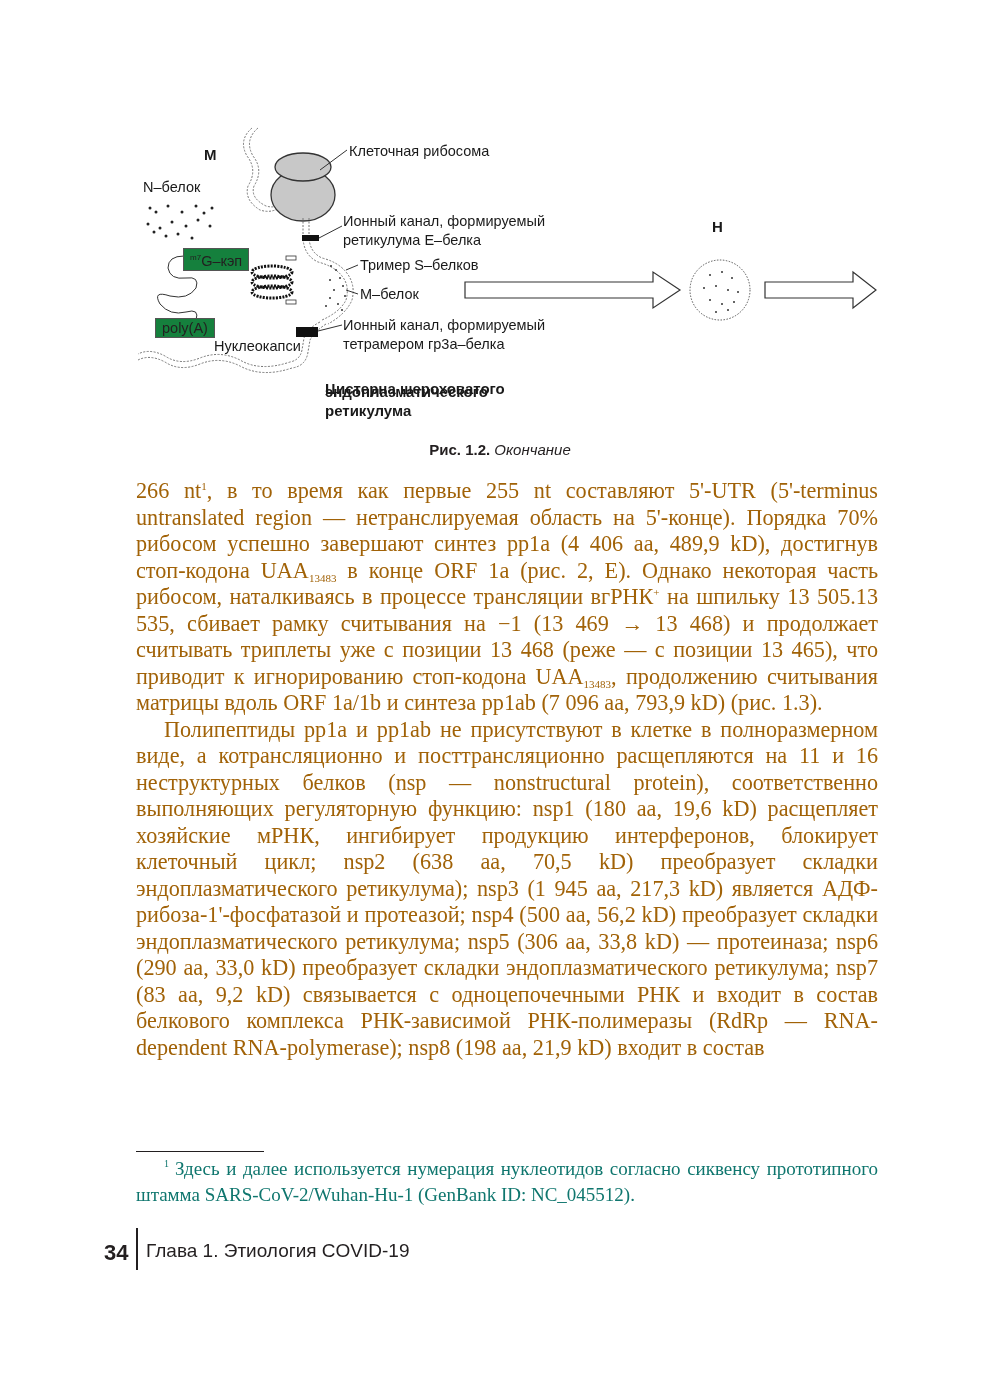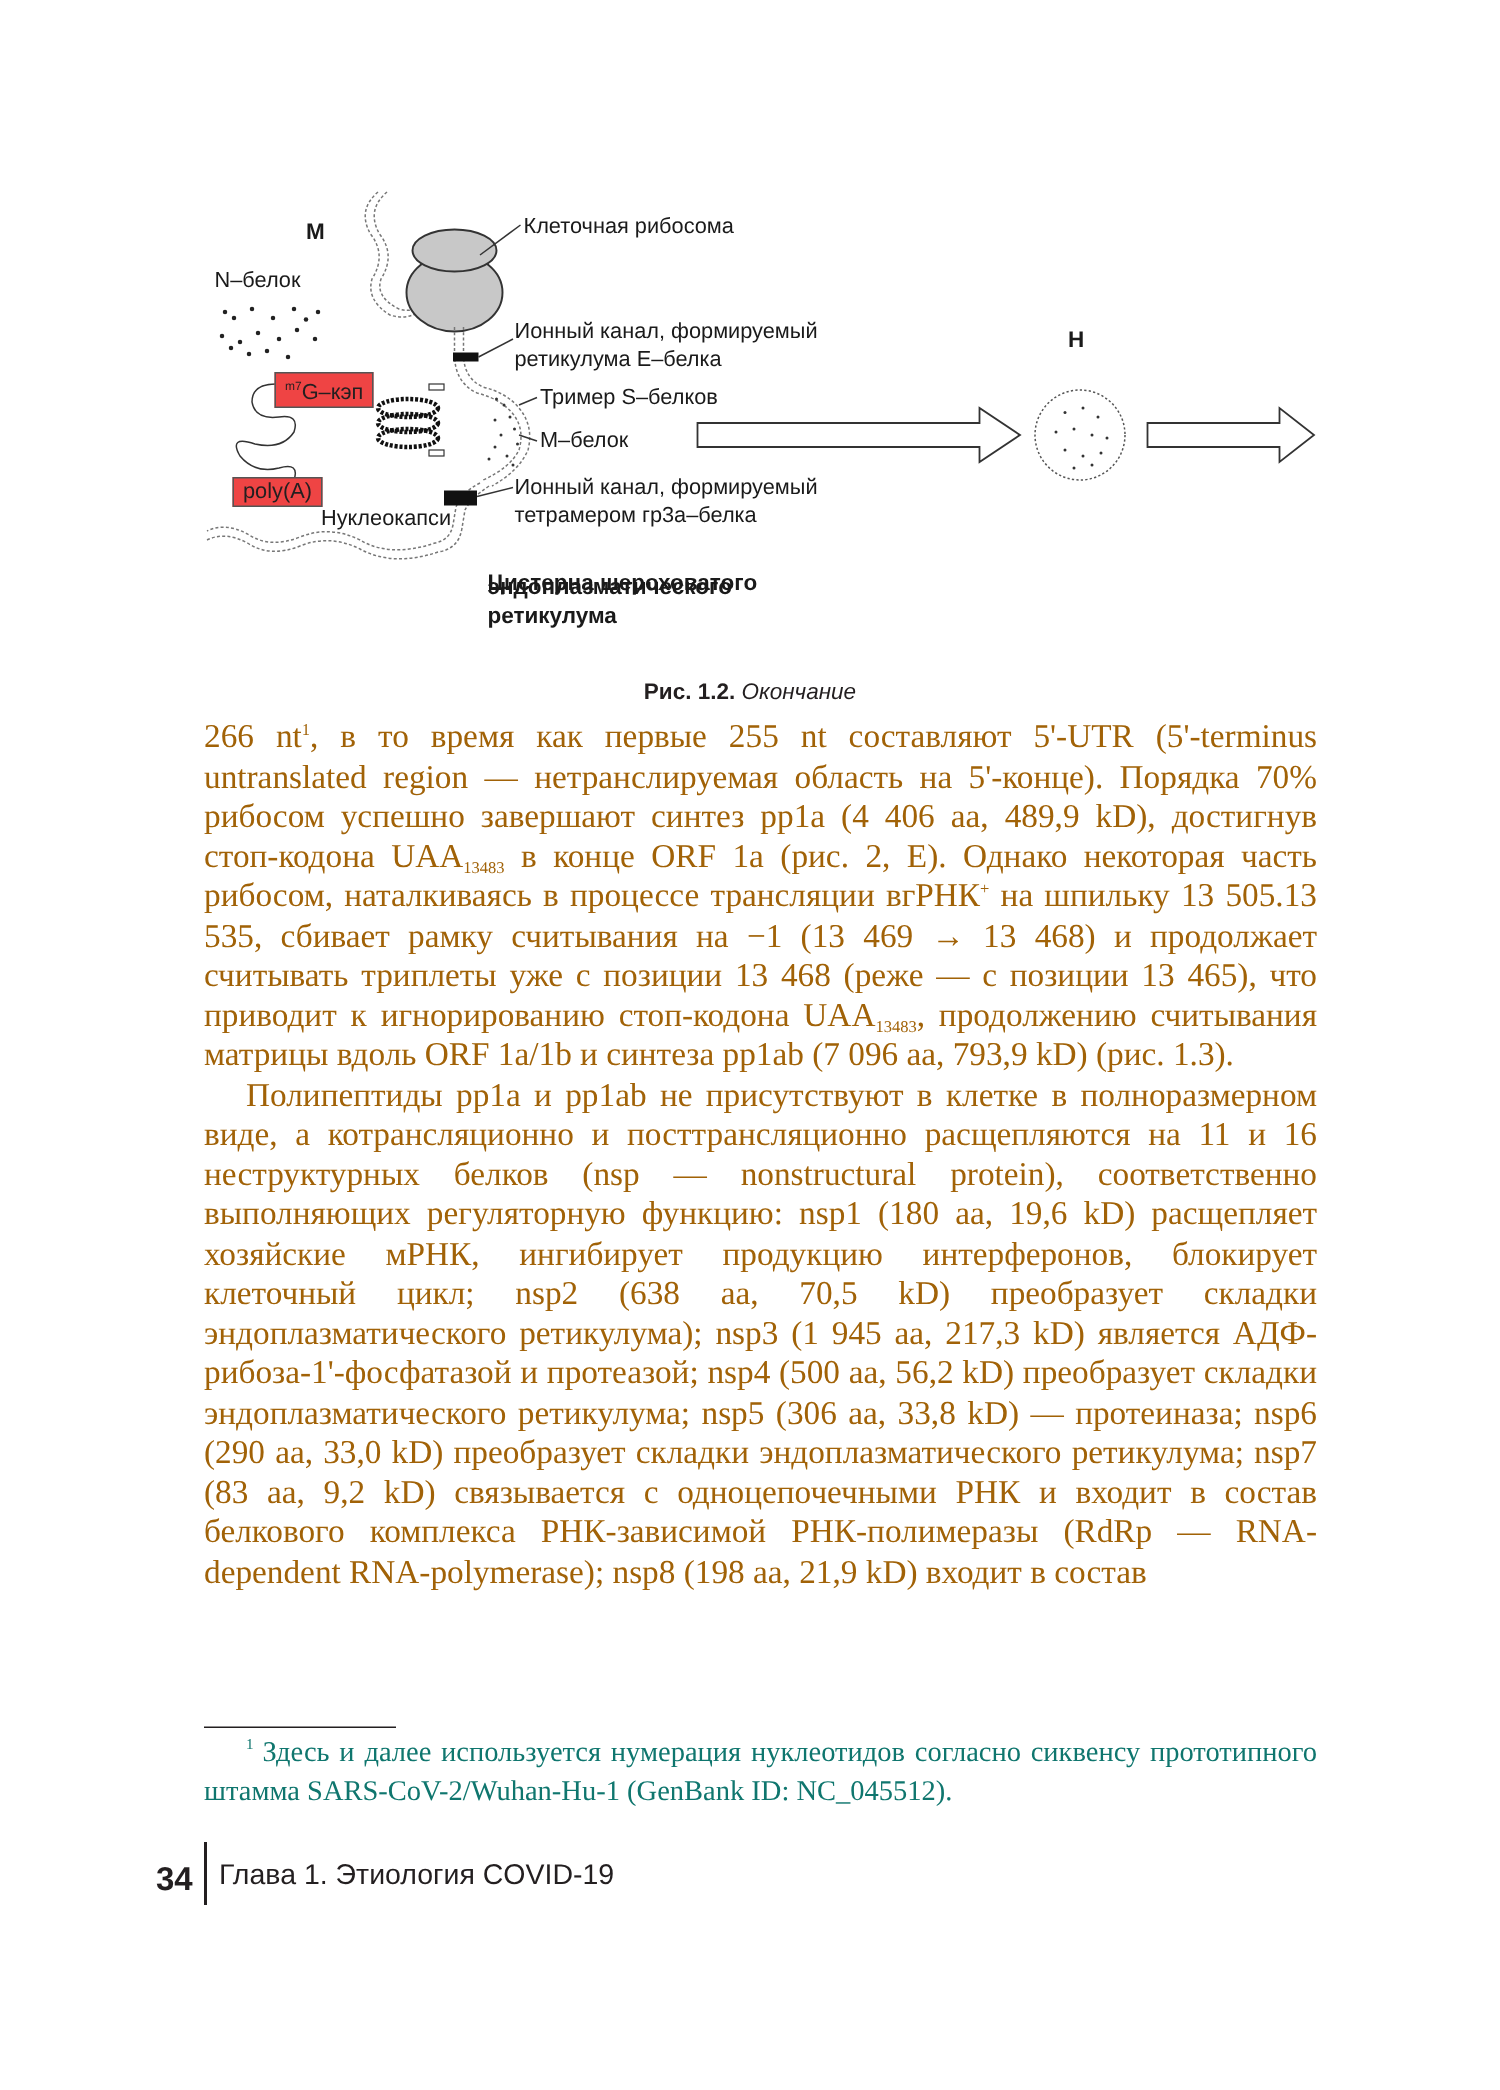--- a/index.html
+++ b/index.html
@@ -1,23 +1,23 @@
 <!DOCTYPE html>
 <html><head>
 <meta charset="utf-8">
 <style>
   html, body { margin: 0; padding: 0; background: #ffffff; }
   body { width: 1000px; height: 1393px; position: relative; overflow: hidden; color: #231f20; }
   .fig { position: absolute; left: 0; top: 0; width: 1000px; height: 430px; }
   .fig svg { position: absolute; left: 0; top: 0; }
   .lbl { position: absolute; font-family: "Liberation Sans", sans-serif; font-size: 14.5px; color: #1a1a1a; white-space: nowrap; line-height: 18px; }
   .lbl.bold { font-weight: bold; font-size: 15px; }
-  .box { position: absolute; border: 1.5px solid #555; background: #ef4444; font-family: "Liberation Sans", sans-serif; font-size: 14.5px; padding: 0 6px; line-height: 18px; }
+  .box { position: absolute; border: 1.5px solid #555; background: #15803d; font-family: "Liberation Sans", sans-serif; font-size: 14.5px; padding: 0 6px; line-height: 18px; }
   .box sup { font-size: 8px; vertical-align: 6px; }
-  .caption { position: absolute; top: 441px; left: 0; width: 1000px; text-align: center; font-family: "Liberation Sans", sans-serif; font-size: 15px; color: #231f20; margin-top: 12px; }
+  .caption { position: absolute; top: 441px; left: 0; width: 1000px; text-align: center; font-family: "Liberation Sans", sans-serif; font-size: 15px; color: #231f20; }
   .caption b { font-weight: bold; }
   .caption i { font-style: italic; }
   .body-text { position: absolute; left: 136px; top: 478px; width: 742px; font-family: "Liberation Serif", serif; font-size: 22.2px; line-height: 26.5px; color: #a16207; }
   .body-text p { margin: 0; text-align: justify; text-align-last: left; }
   .body-text p.indent { text-indent: 28px; }
   .body-text sub { font-size: 11px; vertical-align: -4px; line-height: 0; }
   .body-text sup { font-size: 11px; vertical-align: 8px; line-height: 0; }
   .fn-rule { position: absolute; left: 136px; top: 1151px; width: 128px; height: 1px; background: #231f20; }
   .footnote { position: absolute; left: 136px; top: 1156px; width: 742px; font-family: "Liberation Serif", serif; font-size: 19px; line-height: 26px; color: #0f766e; text-align: justify; }
   .footnote .fn-line1 { text-indent: 28px; display: block; }

